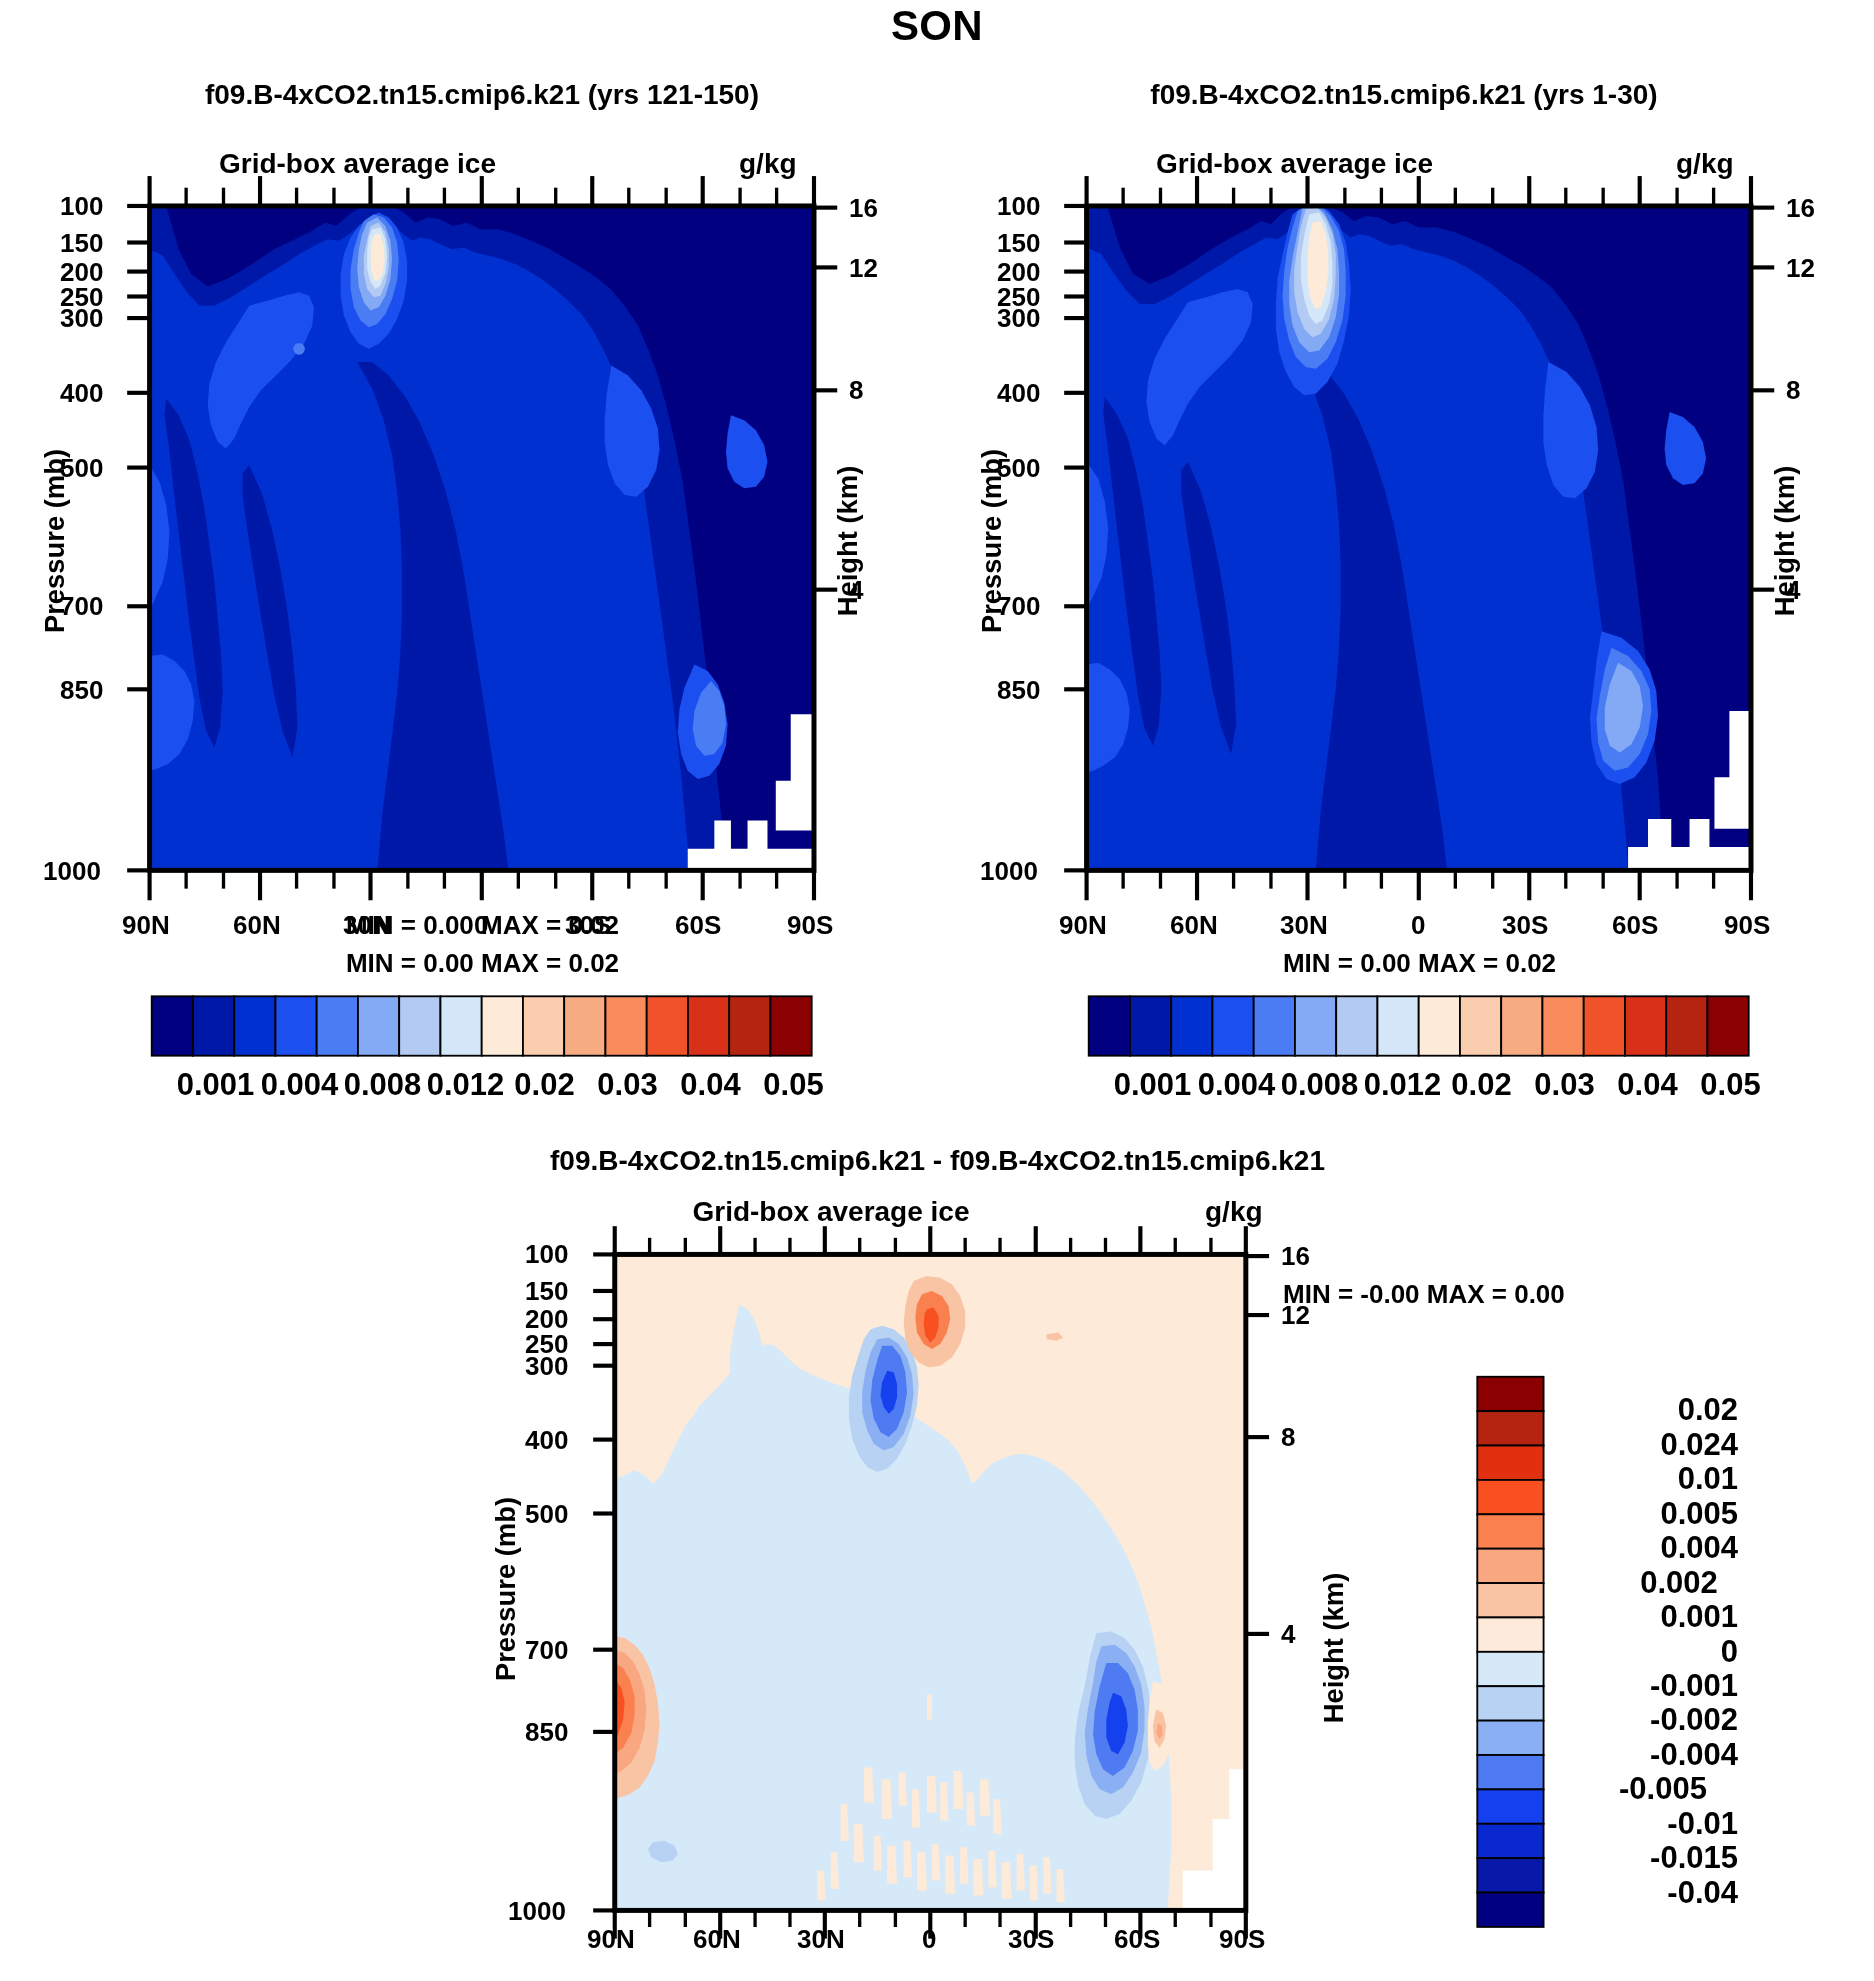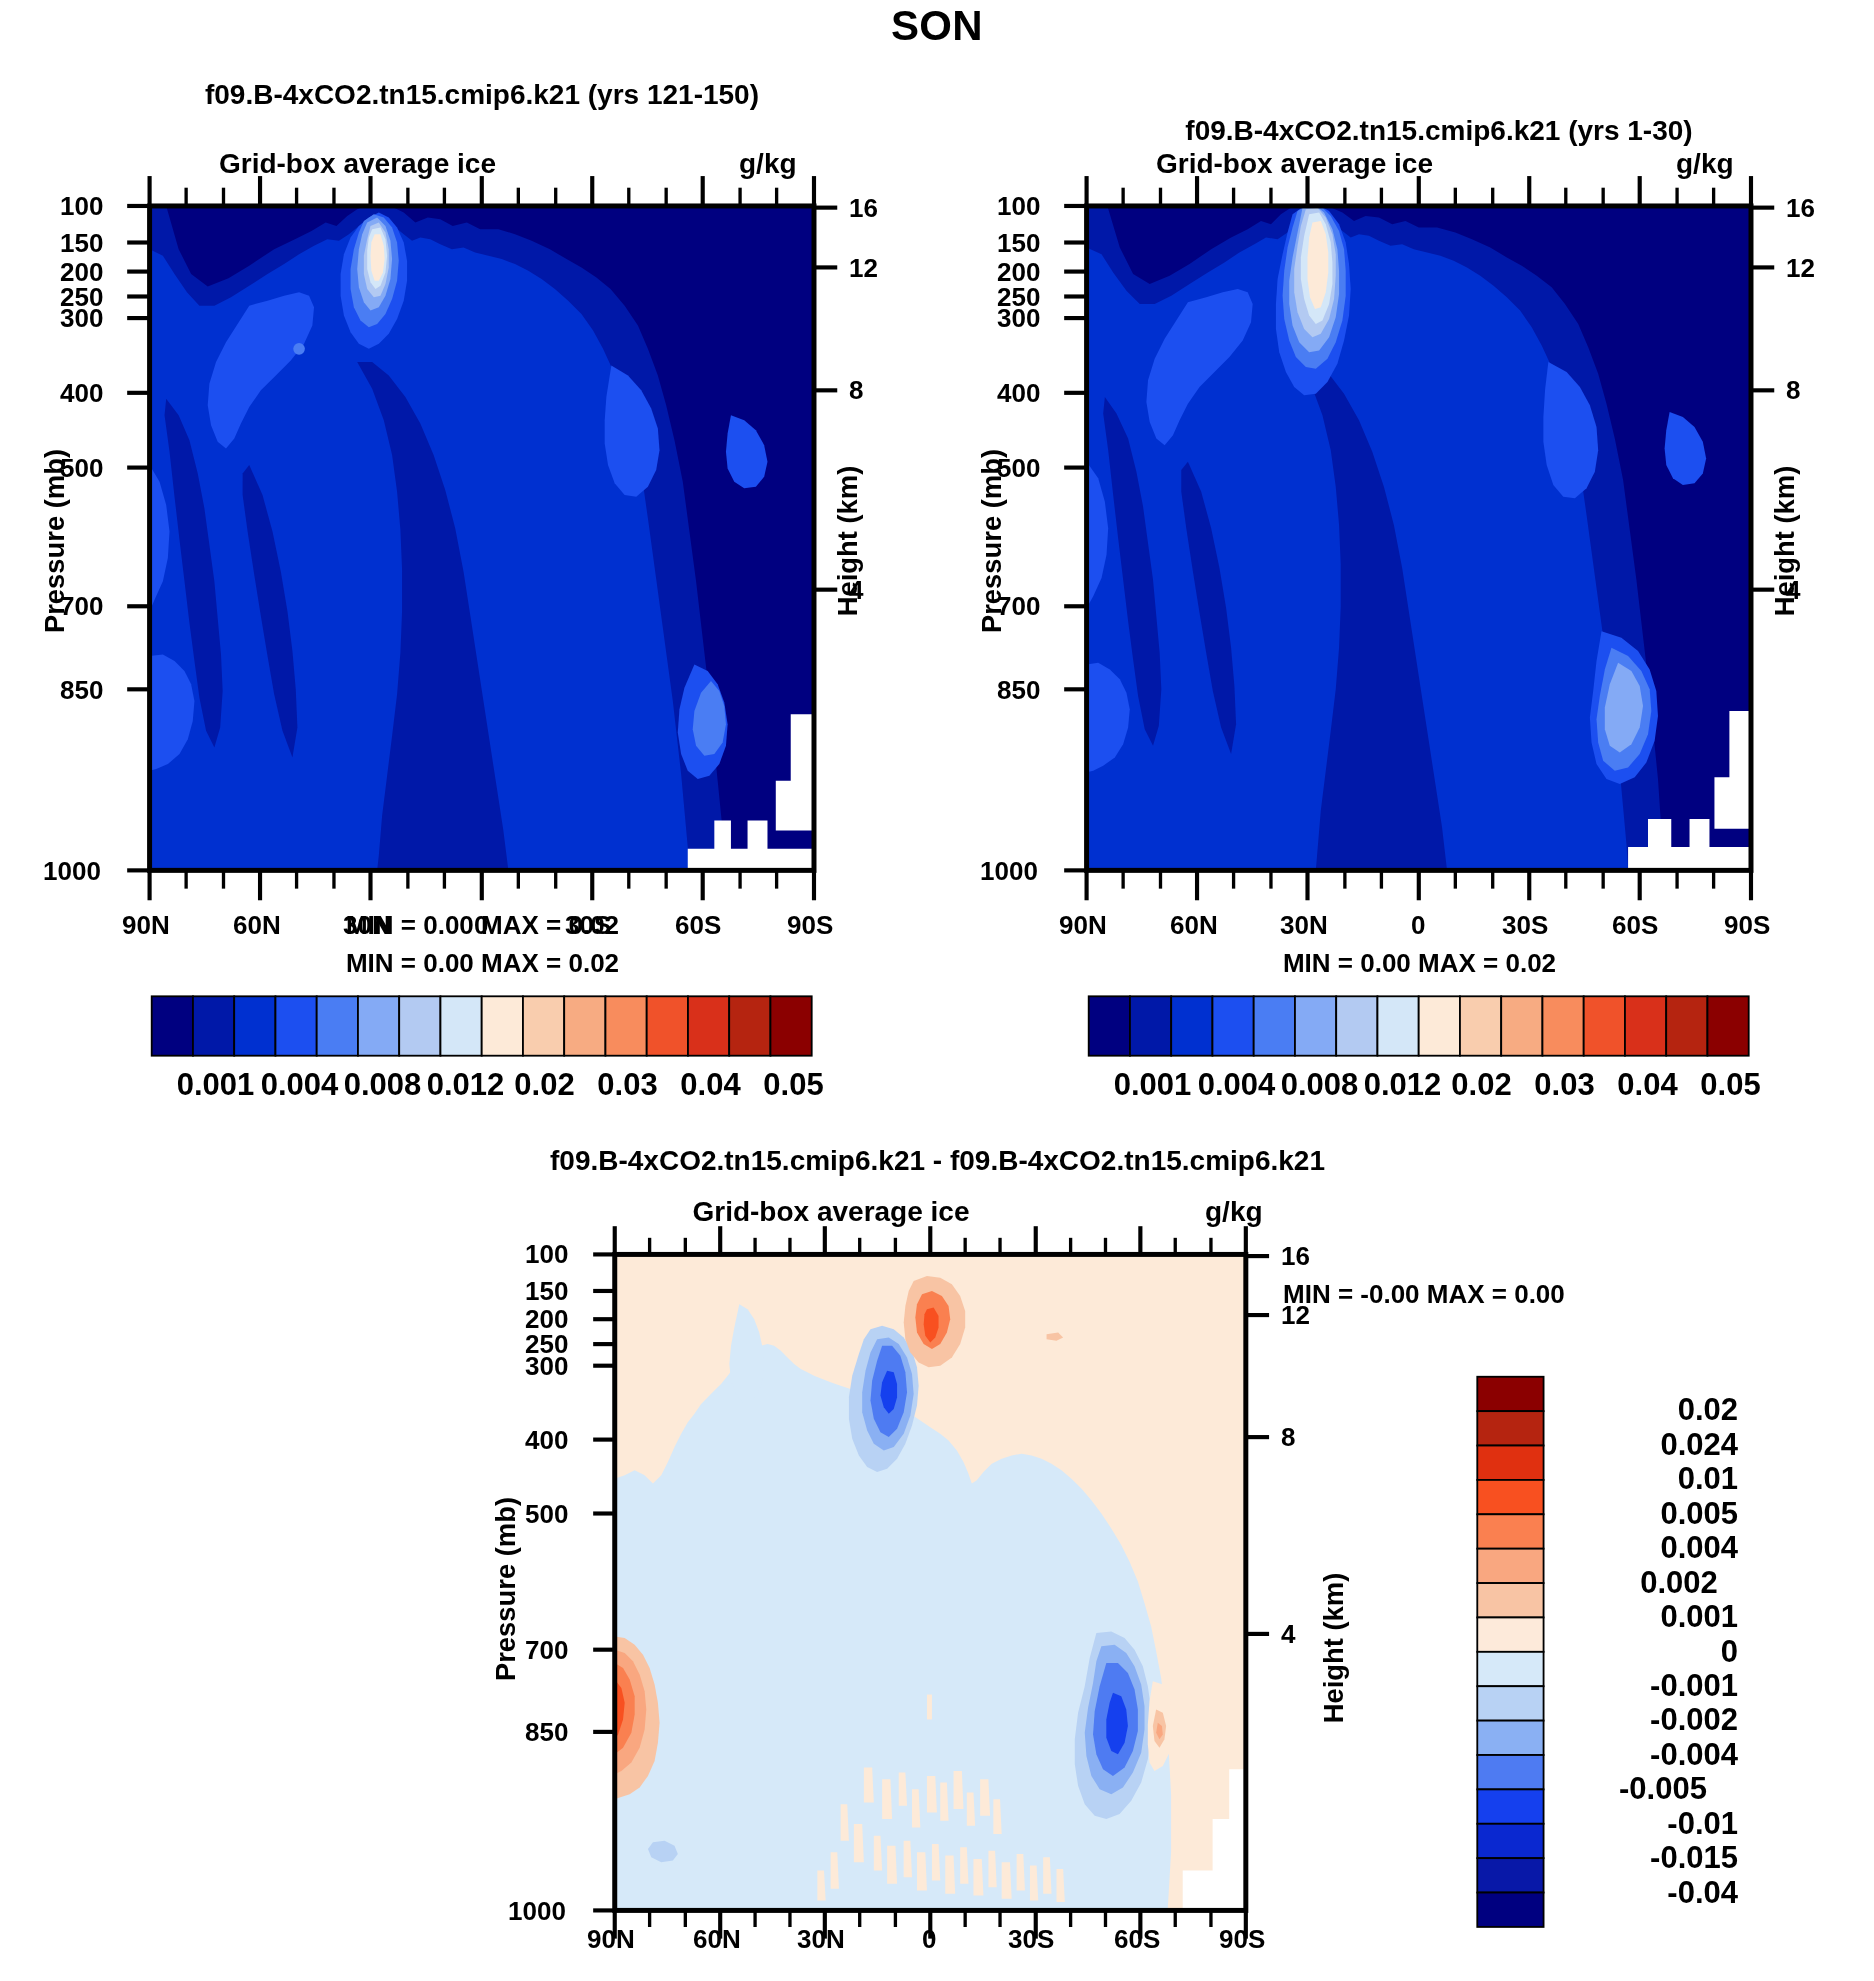--- a/index.html
+++ b/index.html
@@ -219,21 +219,21 @@
 
 <div class="tick-t" style="left:122px;top:910px;">90N</div>
 <div class="tick-t" style="left:233px;top:910px;">60N</div>
 <div class="tick-t" style="left:343px;top:910px;">30N</div>
 <div class="tick-t" style="left:474px;top:910px;">0</div>
 <div class="tick-t" style="left:565px;top:910px;">30S</div>
 <div class="tick-t" style="left:675px;top:910px;">60S</div>
 <div class="tick-t" style="left:787px;top:910px;">90S</div>
 <div class="minmax" style="left:150px;top:948px;width:665px;text-align:center;">MIN =   0.00  MAX =   0.02</div>
 
-<div class="ptitle" style="left:1007px;top:79px;width:864px;margin-top:36px;">f09.B-4xCO2.tn15.cmip6.k21 (yrs 1-30)</div>
+<div class="ptitle" style="left:972px;top:79px;width:864px;">f09.B-4xCO2.tn15.cmip6.k21 (yrs 1-30)</div>
 <div class="vname" style="left:1087px;top:148px;width:415px;text-align:center;">Grid-box average ice</div>
 <div class="units" style="left:1676px;top:148px;">g/kg</div>
 <div class="ylab" style="left:875px;top:525px;width:233px;text-align:center;transform:rotate(-90deg);">Pressure (mb)</div>
 <div class="ylab" style="left:1668px;top:525px;width:233px;text-align:center;transform:rotate(-90deg);">Height (km)</div>
 
 <svg class="panel" style="left:937px;top:0px;" width="937" height="980" viewBox="0 0 1128 1180">
   <defs>
     <clipPath id="clipTR">
         <rect x="180" y="248" width="800" height="800"></rect>
       </clipPath>

